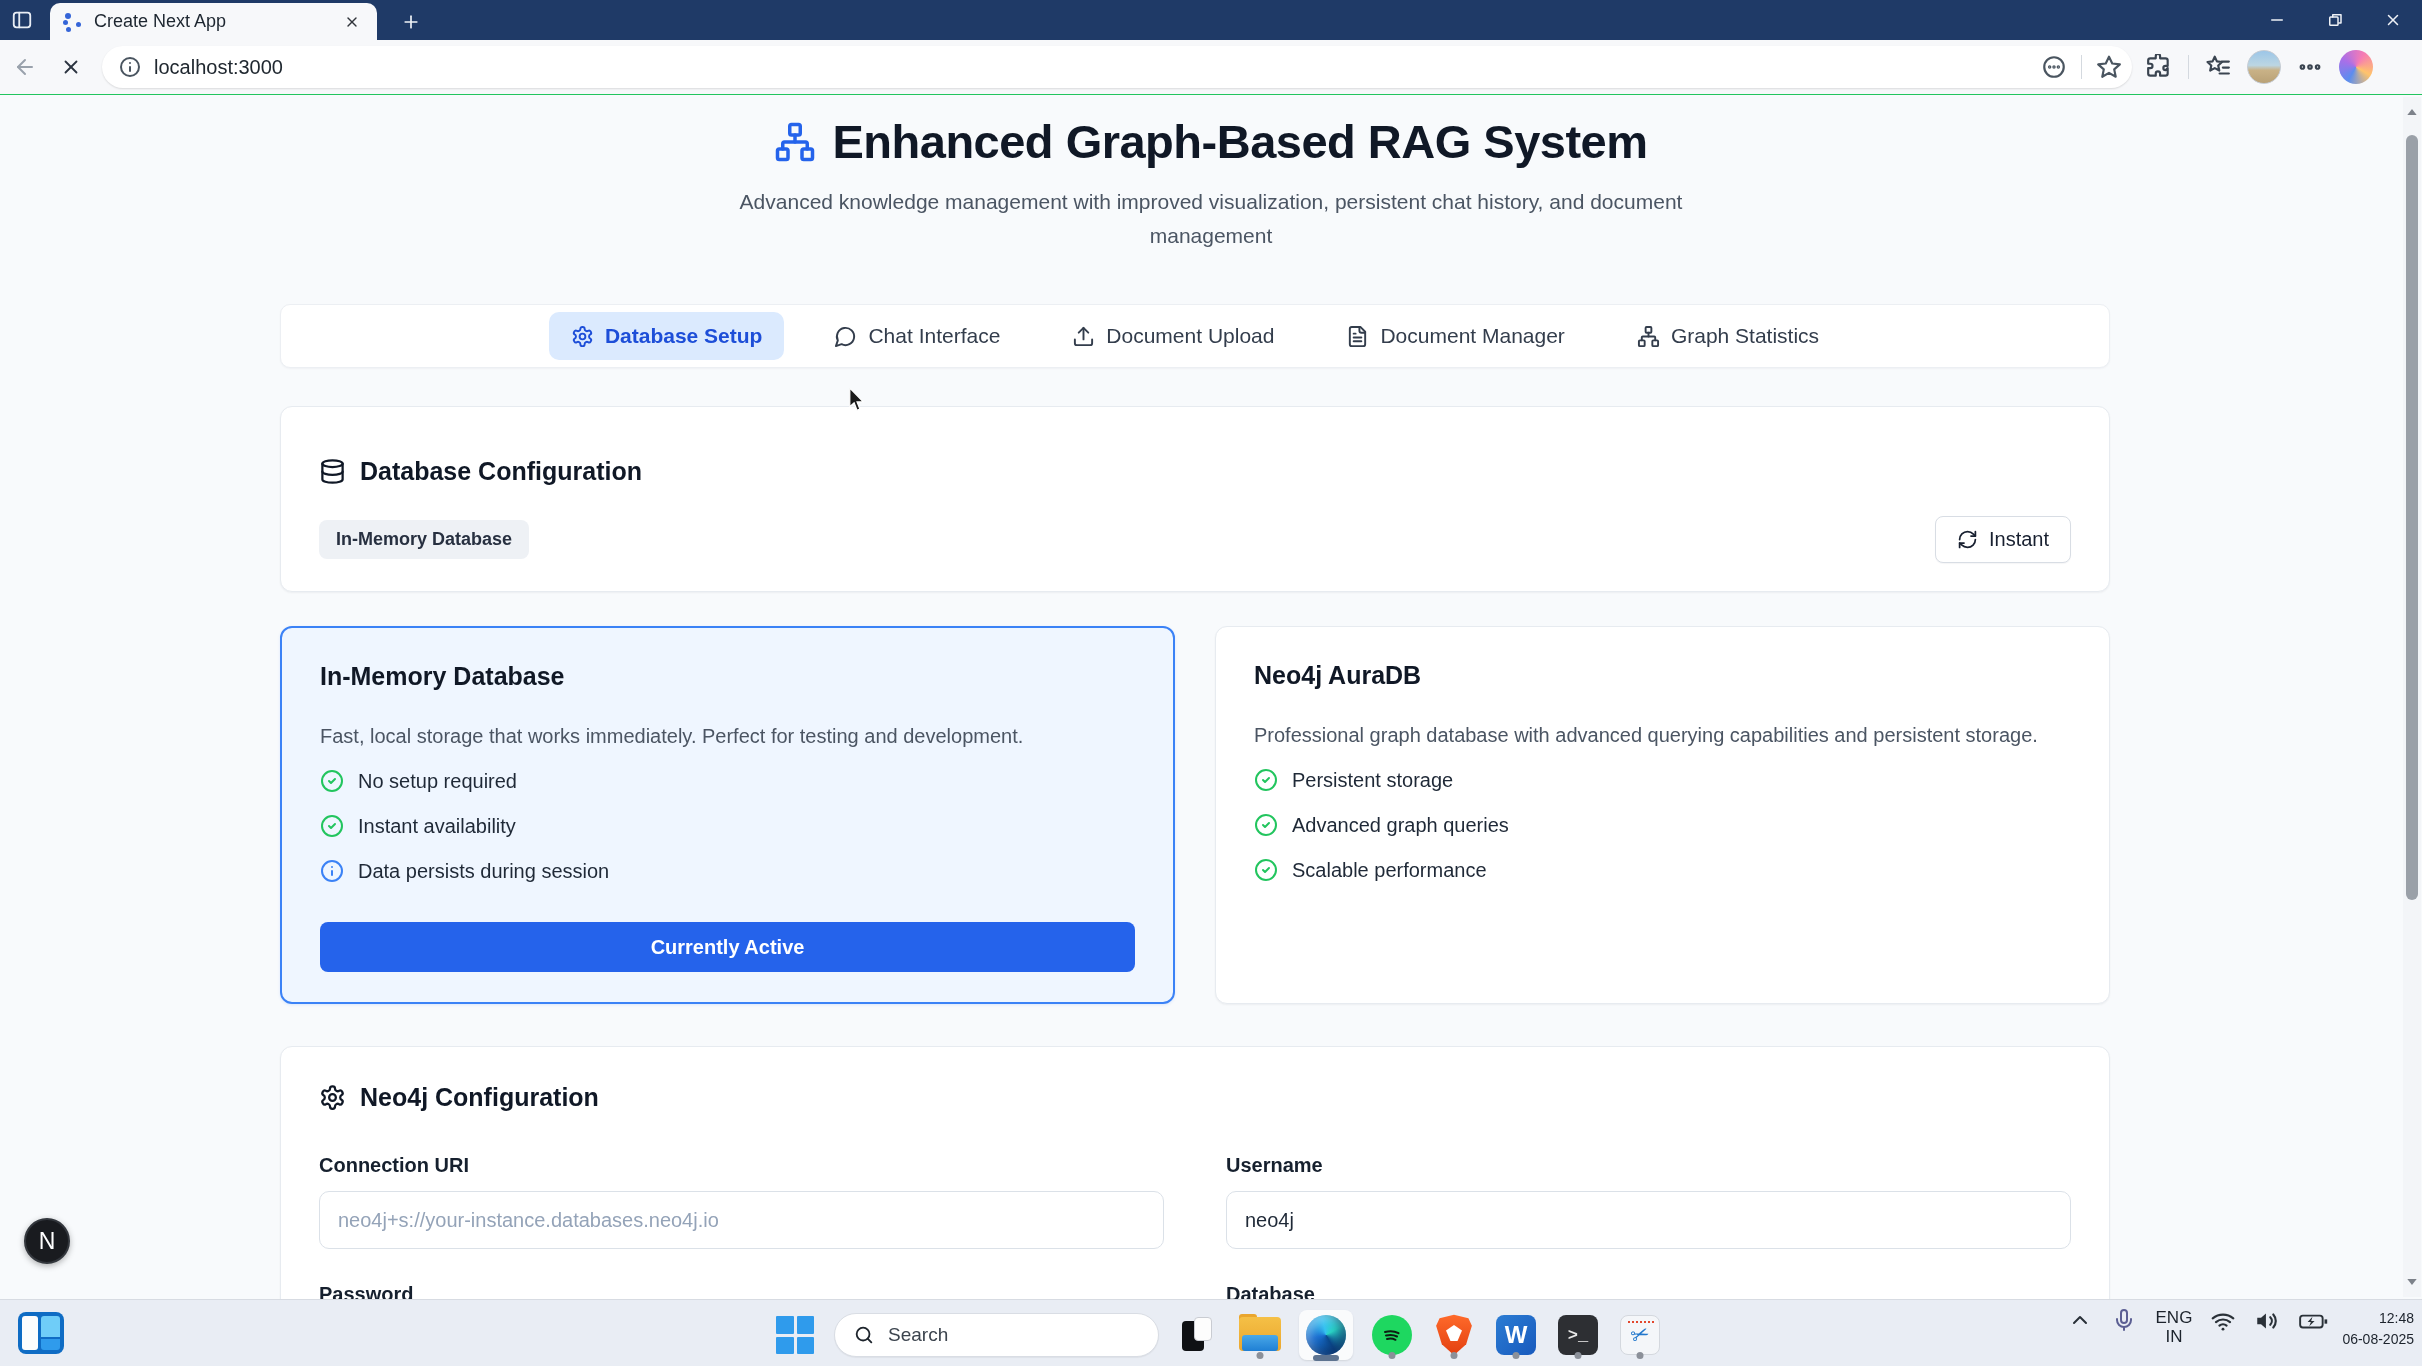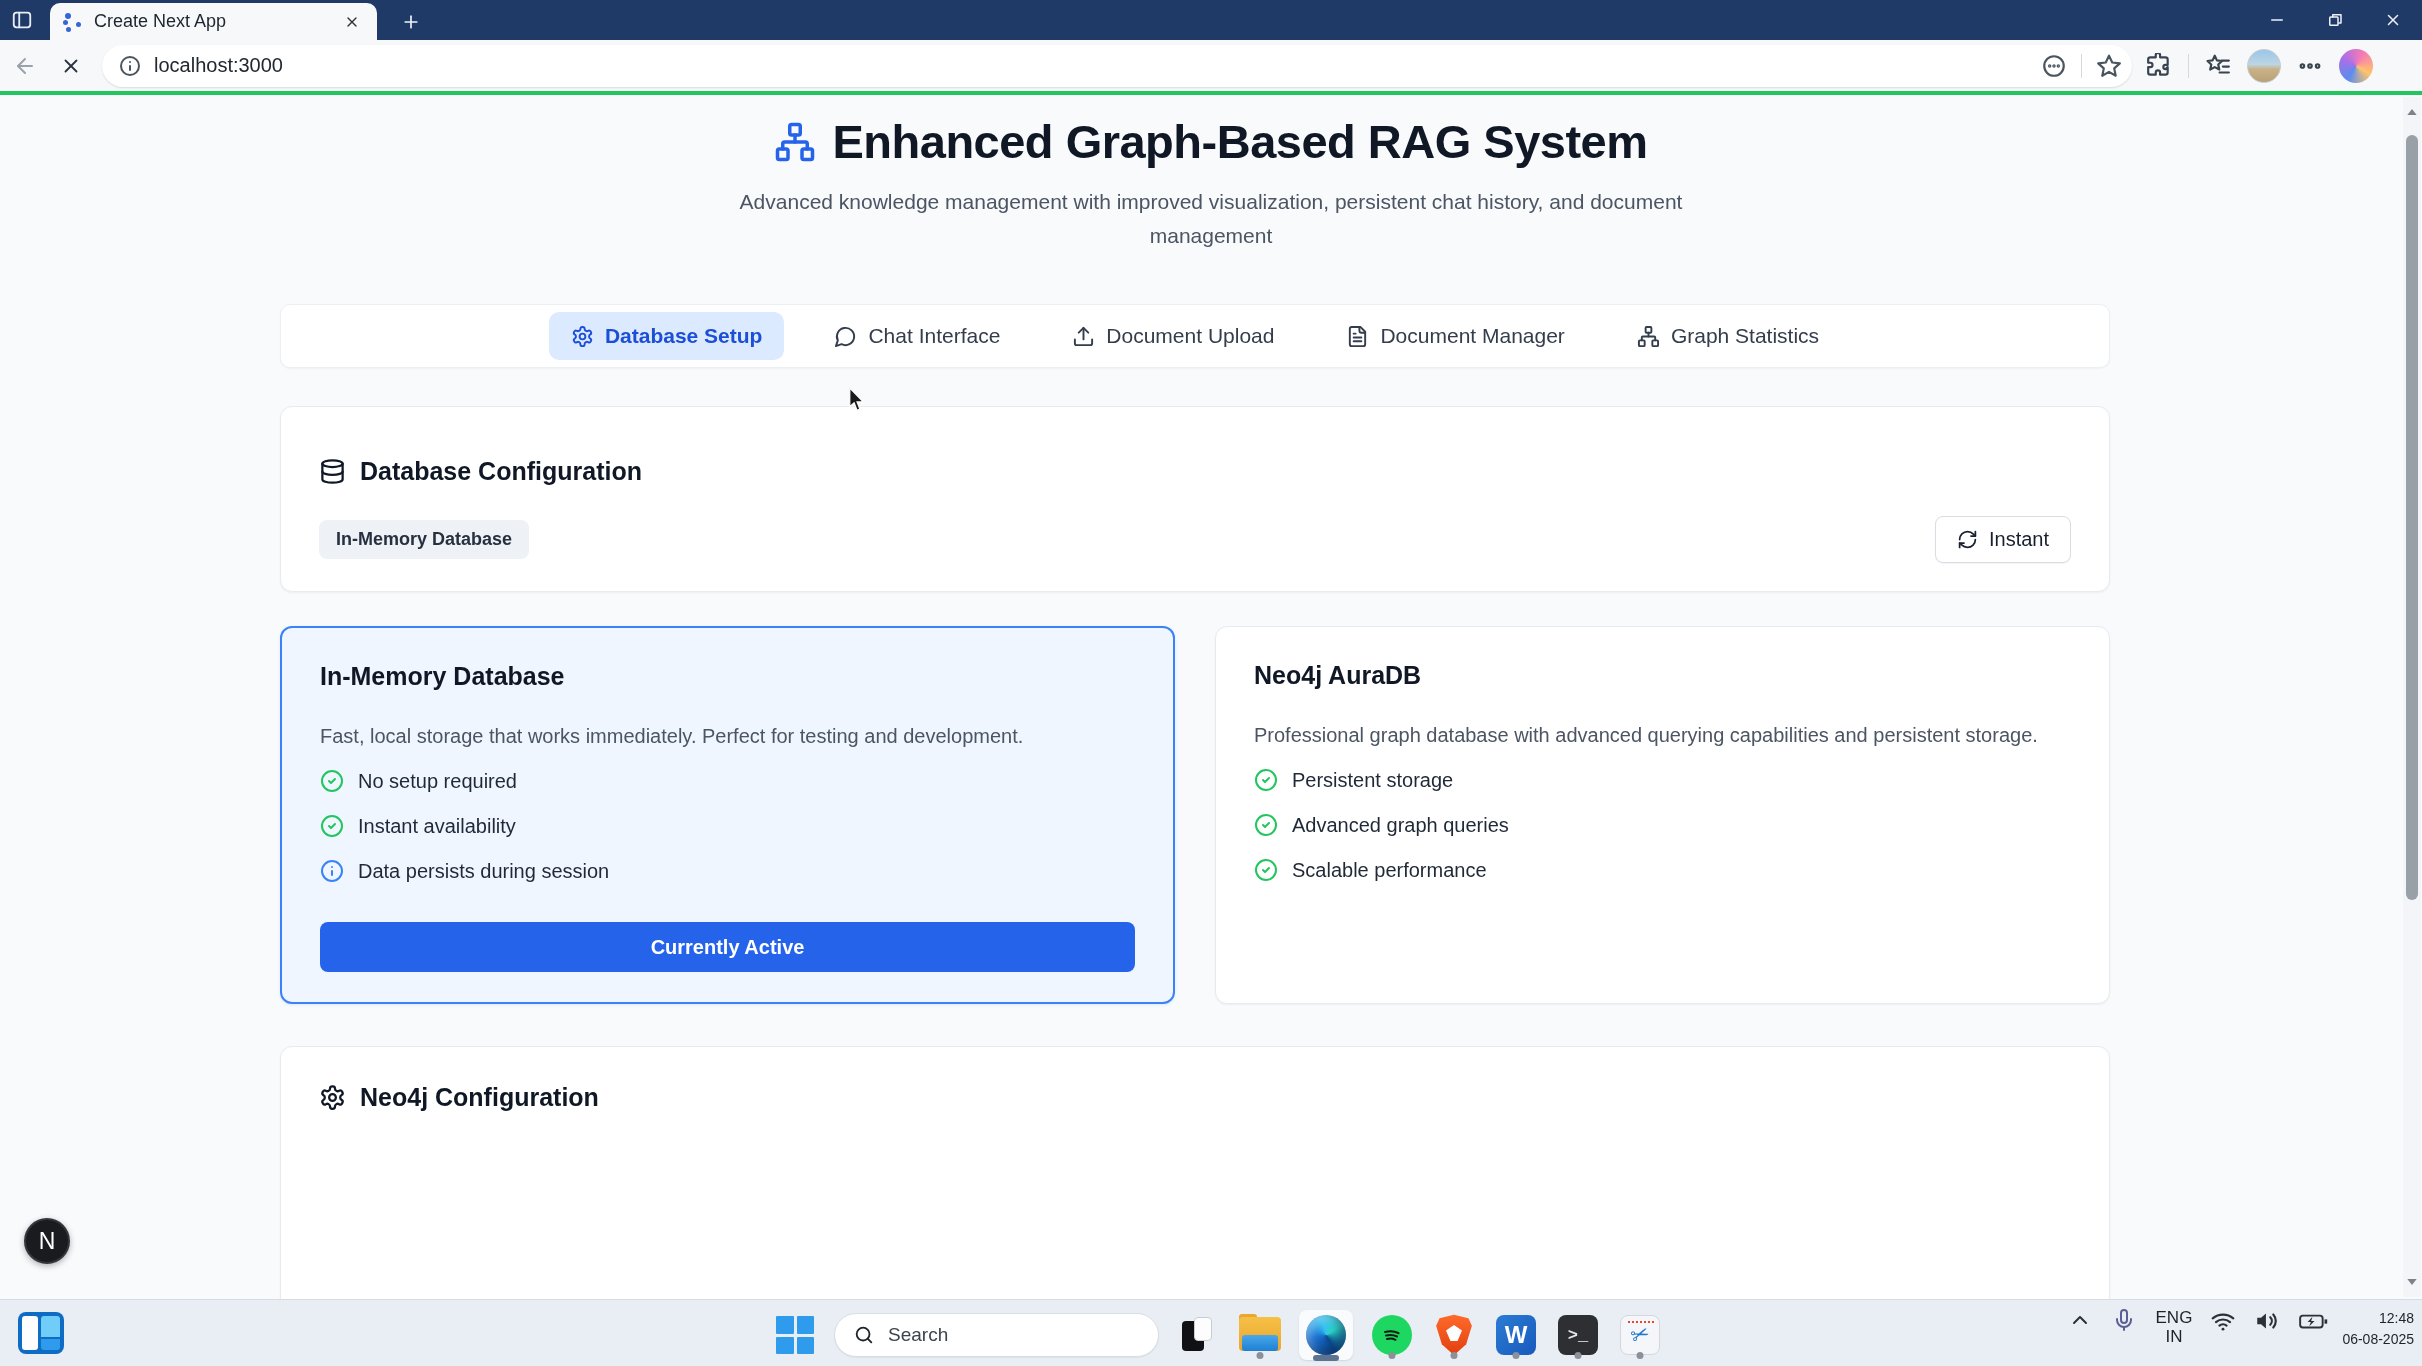--- a/index.html
+++ b/index.html
@@ -17,21 +17,21 @@
   .favicon-dots i:nth-child(1){ width:6px; height:6px; left:3px; top:2px; }
   .favicon-dots i:nth-child(2){ width:5px; height:5px; left:1px; top:9px; }
   .favicon-dots i:nth-child(3){ width:5px; height:5px; left:4px; top:16px; }
   .favicon-dots i:nth-child(4){ width:5px; height:5px; left:14px; top:11px; }
   .btab-title { font-size:18px; color:#1d2630; white-space:nowrap; overflow:hidden; flex:1; }
   .btab-close { color:#30343a; width:26px; height:26px; display:flex; align-items:center; justify-content:center; border-radius:6px; flex:0 0 auto; }
   .newtab { position:absolute; left:396px; top:8px; width:30px; height:28px; color:#f0f3f8; display:flex; align-items:center; justify-content:center; border-radius:6px; }
   .wincontrols { position:absolute; right:0; top:0; height:40px; display:flex; }
   .winbtn { width:58px; height:40px; display:flex; align-items:center; justify-content:center; color:#eef1f6; }
 
-  .toolbar { position:absolute; top:40px; left:0; width:100%; height:55px; background:#f7f8fa; border-bottom:4px solid #22c55e; display:flex; align-items:center; }
+  .toolbar { position:absolute; top:40px; left:0; width:100%; height:55px; background:#f7f8fa; border-bottom:1px solid #22c55e; display:flex; align-items:center; }
   .navbtn { width:34px; height:34px; display:flex; align-items:center; justify-content:center; border-radius:8px; }
   .back { margin-left:8px; color:#9aa2ac; }
   .stopbtn { margin-left:12px; color:#2b3publ440; color:#2b3440; }
   .addressbar { margin-left:14px; width:2030px; height:42px; background:#ffffff; border-radius:21px; box-shadow:0 1px 2px rgba(0,0,0,.12); display:flex; align-items:center; padding:0 10px 0 16px; }
   .addr-info { color:#4a5560; width:24px; height:24px; }
   .addr-url { font-size:20px; color:#202830; margin-left:12px; flex:1; }
   .addr-right { display:flex; align-items:center; gap:14px; color:#4a5560; }
   .vdiv { width:1px; height:24px; background:#d4d9df; }
   .tb-icons { display:flex; align-items:center; gap:16px; margin-left:14px; color:#3a4450; }
   .avatar { width:34px; height:34px; border-radius:50%; background:linear-gradient(180deg,#9cc6e8 0%, #bcd6e2 45%, #c9b287 60%, #b9a176 100%); border:1px solid #c5ccd4; }
@@ -414,20 +414,38 @@
   <div class="card neocard">
     <div class="sec-head">
       <span class="hicon stroke">
         <svg width="27" height="27" viewBox="0 0 24 24">
             <path d="M12.22 2h-.44a2 2 0 0 0-2 2v.18a2 2 0 0 1-1 1.73l-.43.25a2 2 0 0 1-2 0l-.15-.08a2 2 0 0 0-2.73.73l-.22.38a2 2 0 0 0 .73 2.73l.15.1a2 2 0 0 1 1 1.72v.51a2 2 0 0 1-1 1.74l-.15.09a2 2 0 0 0-.73 2.73l.22.38a2 2 0 0 0 2.73.73l.15-.08a2 2 0 0 1 2 0l.43.25a2 2 0 0 1 1 1.73V20a2 2 0 0 0 2 2h.44a2 2 0 0 0 2-2v-.18a2 2 0 0 1 1-1.73l.43-.25a2 2 0 0 1 2 0l.15.08a2 2 0 0 0 2.73-.73l.22-.39a2 2 0 0 0-.73-2.73l-.15-.08a2 2 0 0 1-1-1.74v-.5a2 2 0 0 1 1-1.74l.15-.09a2 2 0 0 0 .73-2.73l-.22-.38a2 2 0 0 0-2.73-.73l-.15.08a2 2 0 0 1-2 0l-.43-.25a2 2 0 0 1-1-1.73V4a2 2 0 0 0-2-2z"></path>
             <circle cx="12" cy="12" r="3"></circle>
           </svg>
       </span>
       <span>Neo4j Configuration</span>
     </div>
+    <div class="formgrid">
+      <div class="field">
+        <label>Connection URI</label>
+        <input type="text" placeholder="neo4j+s://your-instance.databases.neo4j.io" style="">
+      </div>
+      <div class="field">
+        <label>Username</label>
+        <input type="text" value="neo4j" style="">
+      </div>
+      <div class="field">
+        <label>Password</label>
+
+      </div>
+      <div class="field">
+        <label>Database</label>
+
+      </div>
+    </div>
   </div>
 
 </div>
 
 <div class="devbadge">N</div>
 
 <div class="cursor">
   <svg width="22" height="24" viewBox="0 0 14 20">
       <path d="M1 0 L1 15.5 L4.6 12.3 L7 18.6 L9.4 17.6 L7 11.6 L12 11.4 Z" fill="#1a1a1a" stroke="#ffffff" stroke-width="1"></path>
     </svg>

